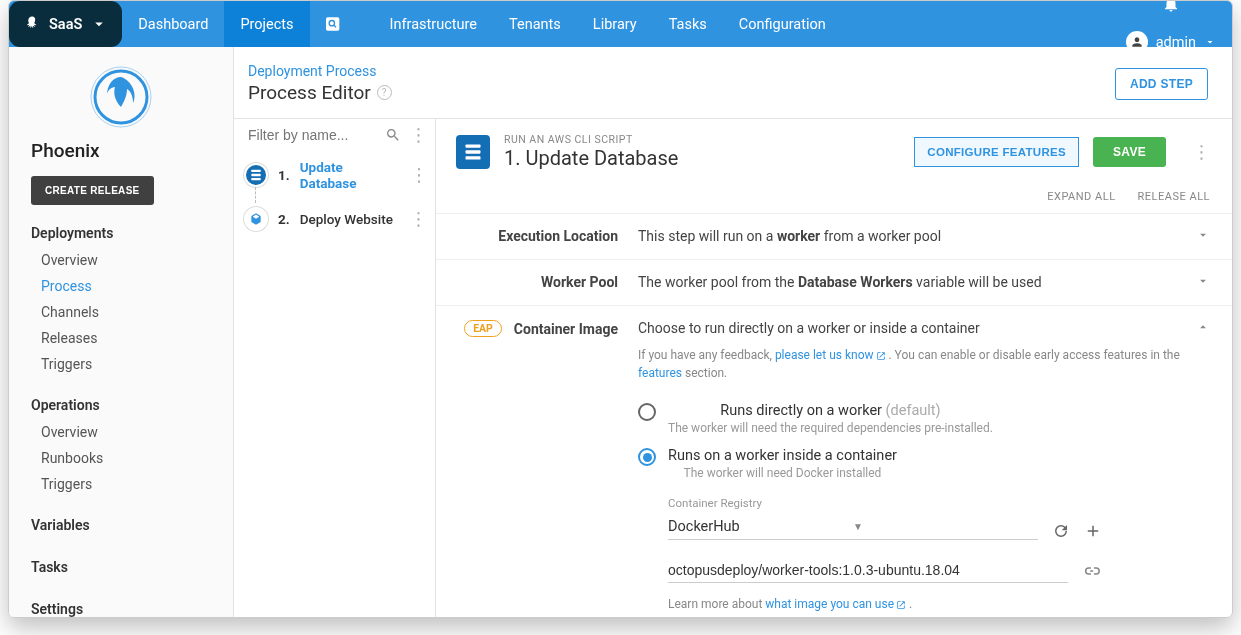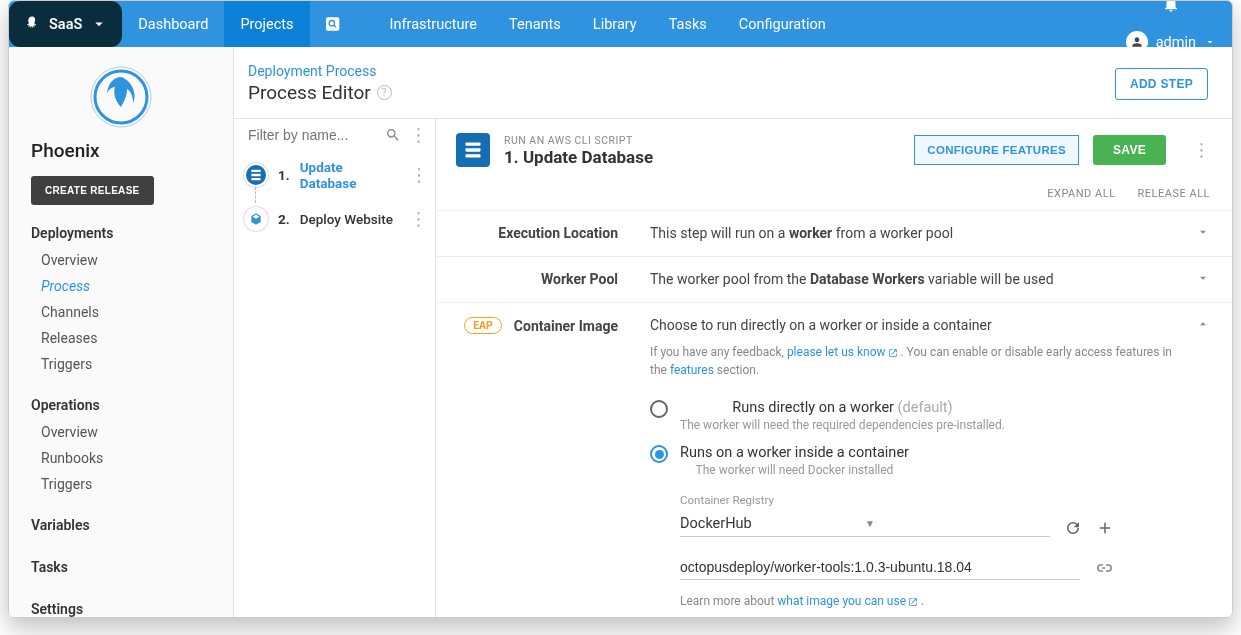--- a/index.html
+++ b/index.html
@@ -19,21 +19,21 @@
     .chev { width: 12px; height: 12px; fill: #fff; }
     .body { flex: 1; display: flex; min-height: 0; }
     .sidebar { width: 225px; background: #fafafa; border-right: 1px solid #e2e2e2; display: flex; flex-direction: column; padding: 0 0 10px 0; }
     .projlogo { width: 64px; height: 64px; margin: 18px auto 10px; }
     .projlogo svg { width: 64px; height: 64px; }
     .projname { font-size: 19px; font-weight: 500; color: #222; padding: 0 22px 14px; }
     .createbtn { background: #404040; color: #fff; font-size: 10px; font-weight: 700; letter-spacing: 0.3px; padding: 9px 14px; border: none; border-radius: 3px; margin: 0 0 0 22px; cursor: pointer; width: fit-content; }
     .navgroup { padding: 20px 0 0 0; }
     .navgroup h4 { font-size: 14px; font-weight: 600; color: #333; padding: 0 22px 6px; cursor: pointer; }
     .navgroup .sub { padding: 5px 0 5px 32px; font-size: 14px; color: #555; cursor: pointer; }
-    .navgroup .sub.active { color: #2f93e0; font-style: italic; }
+    .navgroup .sub.active { color: #2f93e0; }
     .content { flex: 1; display: flex; flex-direction: column; min-width: 0; }
     .pageheader { display: flex; align-items: center; justify-content: space-between; padding: 16px 24px 14px 14px; border-bottom: 1px solid #e2e2e2; }
     .bc a { color: #2f93e0; text-decoration: none; font-size: 14px; }
     .ptitle { font-size: 19px; font-weight: 400; color: #333; margin-top: 2px; display: flex; align-items: center; gap: 6px; }
     .help { width: 15px; height: 15px; border: 1.3px solid #bbb; border-radius: 50%; display: inline-flex; align-items: center; justify-content: center; font-size: 10px; color: #bbb; }
     .addstep { border: 1px solid #2f93e0; color: #2f93e0; background: #fff; padding: 8px 14px; font-size: 12px; font-weight: 700; border-radius: 3px; cursor: pointer; letter-spacing: 0.3px; }
     .split { display: flex; flex: 1; min-height: 0; }
     .steplist { width: 202px; border-right: 1px solid #e2e2e2; }
     .filterrow { display: flex; align-items: center; padding: 8px 6px 8px 14px; border-bottom: none; }
     .filterinput { border: none; outline: none; font-size: 14px; color: #999; width: 120px; background: transparent; }
@@ -45,28 +45,28 @@
     .sicon.deploy { background: #fff; color: #2f93e0; }
     .snum { font-size: 13.5px; font-weight: 700; color: #333; }
     .sname { font-size: 13.5px; font-weight: 500; }
     .step.active .sname { color: #2f93e0; font-weight: 700; }
     .step .dots { margin-left: auto; }
     .connector { position: absolute; left: 21px; top: 36px; height: 16px; width: 1px; border-left: 1px dashed #bbb; }
     .main { flex: 1; display: flex; flex-direction: column; min-width: 0; overflow-y: auto; }
     .mainhead { display: flex; align-items: center; gap: 14px; padding: 14px 20px 12px 20px; }
     .mainicon { width: 34px; height: 34px; background: #146eb4; border-radius: 4px; display: flex; align-items: center; justify-content: center; color: #fff; font-weight: 700; font-size: 12px; }
     .maintitles .kicker { font-size: 10.5px; color: #888; letter-spacing: 0.5px; }
-    .maintitles h2 { font-size: 17px; font-weight: 700; color: #333; }
+    .maintitles h2 { font-size: 20px; font-weight: 400; color: #333; }
     .mainhead .spacer { flex: 1; }
     .cfgbtn { border: 1px solid #2f93e0; color: #2f93e0; background: #f0f8ff; padding: 8px 12px; font-size: 11.5px; font-weight: 700; border-radius: 0; cursor: pointer; letter-spacing: 0.3px; }
     .savebtn { border: none; background: #48b350; color: #fff; padding: 8px 20px; font-size: 12px; font-weight: 700; border-radius: 3px; cursor: pointer; letter-spacing: 0.3px; }
     .expcol { display: flex; justify-content: flex-end; gap: 22px; padding: 8px 22px 10px; font-size: 11px; color: #888; letter-spacing: 0.5px; }
     .row { display: flex; border-top: 1px solid #eee; padding: 14px 22px; align-items: flex-start; }
     .rowlabel { width: 180px; text-align: right; font-size: 14px; font-weight: 700; color: #444; padding-right: 20px; }
-    .rowbody { flex: 1; font-size: 14px; color: #444; margin-left: 12px; }
+    .rowbody { flex: 1; font-size: 14px; color: #444; }
     .rowbody b { font-weight: 700; }
     .rowexp { width: 24px; text-align: right; color: #888; cursor: pointer; }
     .eapbadge { display: inline-block; border: 1.2px solid #f0a020; color: #f0a020; font-size: 10.5px; font-weight: 700; padding: 1px 8px; border-radius: 10px; margin-right: 6px; vertical-align: middle; }
     .note { font-size: 12px; color: #888; margin-top: 10px; line-height: 1.5; }
     .note a { color: #2f93e0; text-decoration: none; }
     .radios { margin-top: 14px; text-align: center; }
     .radio { display: flex; align-items: flex-start; gap: 12px; padding: 6px 0; }
     .rcircle { width: 18px; height: 18px; border: 2px solid #666; border-radius: 50%; flex-shrink: 0; display: flex; align-items: center; justify-content: center; margin-top: 1px; }
     .radio.sel .rcircle { border-color: #2f93e0; }
     .radio.sel .rcircle::after { content: ''; width: 9px; height: 9px; background: #2f93e0; border-radius: 50%; }

